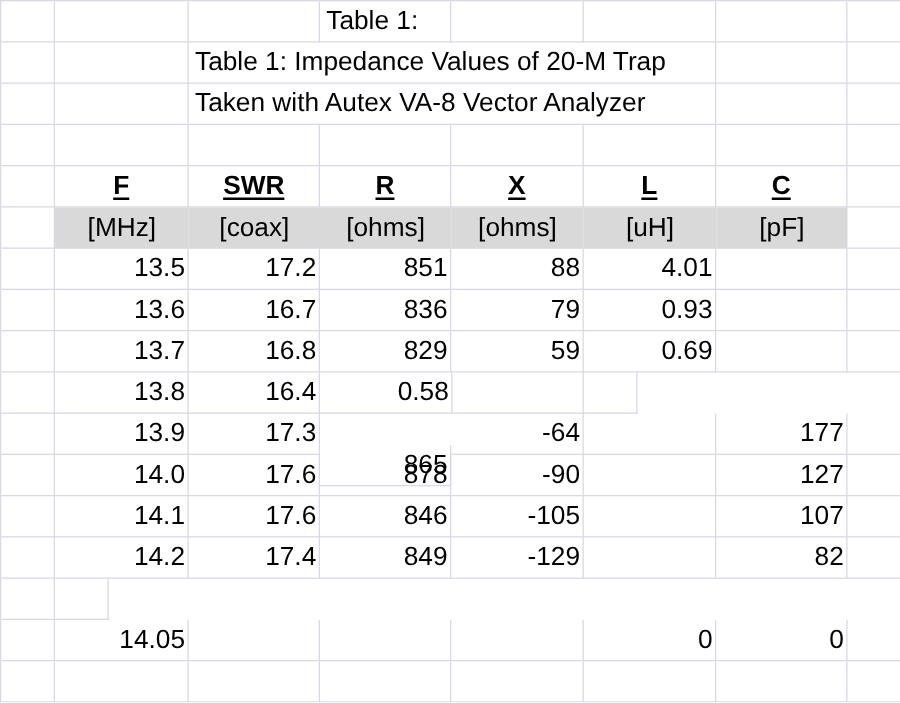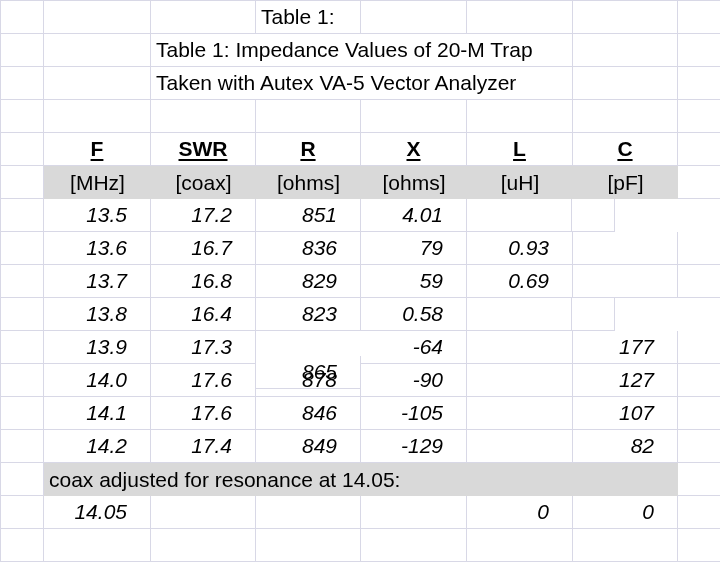--- a/index.html
+++ b/index.html
@@ -26,21 +26,21 @@
     display: flex;
     align-items: center;
     height: 33px;
     border-right: 1px solid var(--gl);
     border-bottom: 1px solid var(--gl);
     white-space: nowrap;
     overflow: visible;
     flex: 0 0 auto;
   }
   .cell.left   { padding-left: 5px; }
-  .cell.right  { justify-content: flex-end; padding-right: 23px; font-style: italic; }
+  .cell.right  { justify-content: flex-end; padding-right: 2px; }
   .cell.center { justify-content: center; }
   .cell.hdr    { font-weight: bold; text-decoration: underline; text-underline-offset: 3px; }
   .cell.g      { background: var(--fill); border-right: none; border-bottom: none; }
 </style>
 </head>
 <body>
 
 <div class="sheet" id="sheet">
     <div class="row">
       <div class="cell" style="width: 43px;"></div>
@@ -55,21 +55,21 @@
     <div class="row">
       <div class="cell" style="width: 43px;"></div>
       <div class="cell" style="width: 107px;"></div>
       <div class="cell left" style="width: 422px;">Table 1: Impedance Values of 20-M Trap</div>
       <div class="cell" style="width: 105px;"></div>
       <div class="cell" style="width: 43px;"></div>
     </div>
     <div class="row">
       <div class="cell" style="width: 43px;"></div>
       <div class="cell" style="width: 107px;"></div>
-      <div class="cell left" style="width: 422px;">Taken with Autex VA-5 Vector Analyzer</div>
+      <div class="cell left" style="width: 422px;">Taken with Autex VA-8 Vector Analyzer</div>
       <div class="cell" style="width: 105px;"></div>
       <div class="cell" style="width: 43px;"></div>
     </div>
     <div class="row">
       <div class="cell" style="width: 43px;"></div>
       <div class="cell" style="width: 107px;"></div>
       <div class="cell" style="width: 105px;"></div>
       <div class="cell" style="width: 105px;"></div>
       <div class="cell" style="width: 106px;"></div>
       <div class="cell" style="width: 106px;"></div>
@@ -94,20 +94,21 @@
       <div class="cell center g" style="width: 106px;">[ohms]</div>
       <div class="cell center g" style="width: 106px;">[uH]</div>
       <div class="cell center g" style="width: 105px;">[pF]</div>
       <div class="cell" style="width: 43px;"></div>
     </div>
     <div class="row">
       <div class="cell" style="width: 43px;"></div>
       <div class="cell right" style="width: 107px;">13.5</div>
       <div class="cell right" style="width: 105px;">17.2</div>
       <div class="cell right" style="width: 105px;">851</div>
+      <div class="cell right" style="width: 106px;">88</div>
       <div class="cell right" style="width: 106px;">4.01</div>
       <div class="cell right" style="width: 105px;"></div>
       <div class="cell" style="width: 43px;"></div>
     </div>
     <div class="row">
       <div class="cell" style="width: 43px;"></div>
       <div class="cell right" style="width: 107px;">13.6</div>
       <div class="cell right" style="width: 105px;">16.7</div>
       <div class="cell right" style="width: 105px;">836</div>
       <div class="cell right" style="width: 106px;">79</div>
@@ -122,21 +123,20 @@
       <div class="cell right" style="width: 105px;">829</div>
       <div class="cell right" style="width: 106px;">59</div>
       <div class="cell right" style="width: 106px;">0.69</div>
       <div class="cell right" style="width: 105px;"></div>
       <div class="cell" style="width: 43px;"></div>
     </div>
     <div class="row">
       <div class="cell" style="width: 43px;"></div>
       <div class="cell right" style="width: 107px;">13.8</div>
       <div class="cell right" style="width: 105px;">16.4</div>
-      <div class="cell right" style="width: 105px;">823</div>
       <div class="cell right" style="width: 106px;">0.58</div>
       <div class="cell right" style="width: 105px;"></div>
       <div class="cell" style="width: 43px;"></div>
     </div>
     <div class="row">
       <div class="cell" style="width: 43px;"></div>
       <div class="cell right" style="width: 107px;">13.9</div>
       <div class="cell right" style="width: 105px;">17.3</div>
       <div class="cell right" style="width: 105px; margin-top: 25px;">865</div>
       <div class="cell right" style="width: 106px;">-64</div>
@@ -169,21 +169,20 @@
       <div class="cell right" style="width: 107px;">14.2</div>
       <div class="cell right" style="width: 105px;">17.4</div>
       <div class="cell right" style="width: 105px;">849</div>
       <div class="cell right" style="width: 106px;">-129</div>
       <div class="cell right" style="width: 106px;"></div>
       <div class="cell right" style="width: 105px;">82</div>
       <div class="cell" style="width: 43px;"></div>
     </div>
     <div class="row">
       <div class="cell" style="width: 43px;"></div>
-      <div class="cell left g" style="width: 634px;">coax adjusted for resonance at 14.05:</div>
       <div class="cell" style="width: 43px;"></div>
     </div>
     <div class="row">
       <div class="cell" style="width: 43px;"></div>
       <div class="cell right" style="width: 107px;">14.05</div>
       <div class="cell right" style="width: 105px;"></div>
       <div class="cell right" style="width: 105px;"></div>
       <div class="cell right" style="width: 106px;"></div>
       <div class="cell right" style="width: 106px;">0</div>
       <div class="cell right" style="width: 105px;">0</div>

